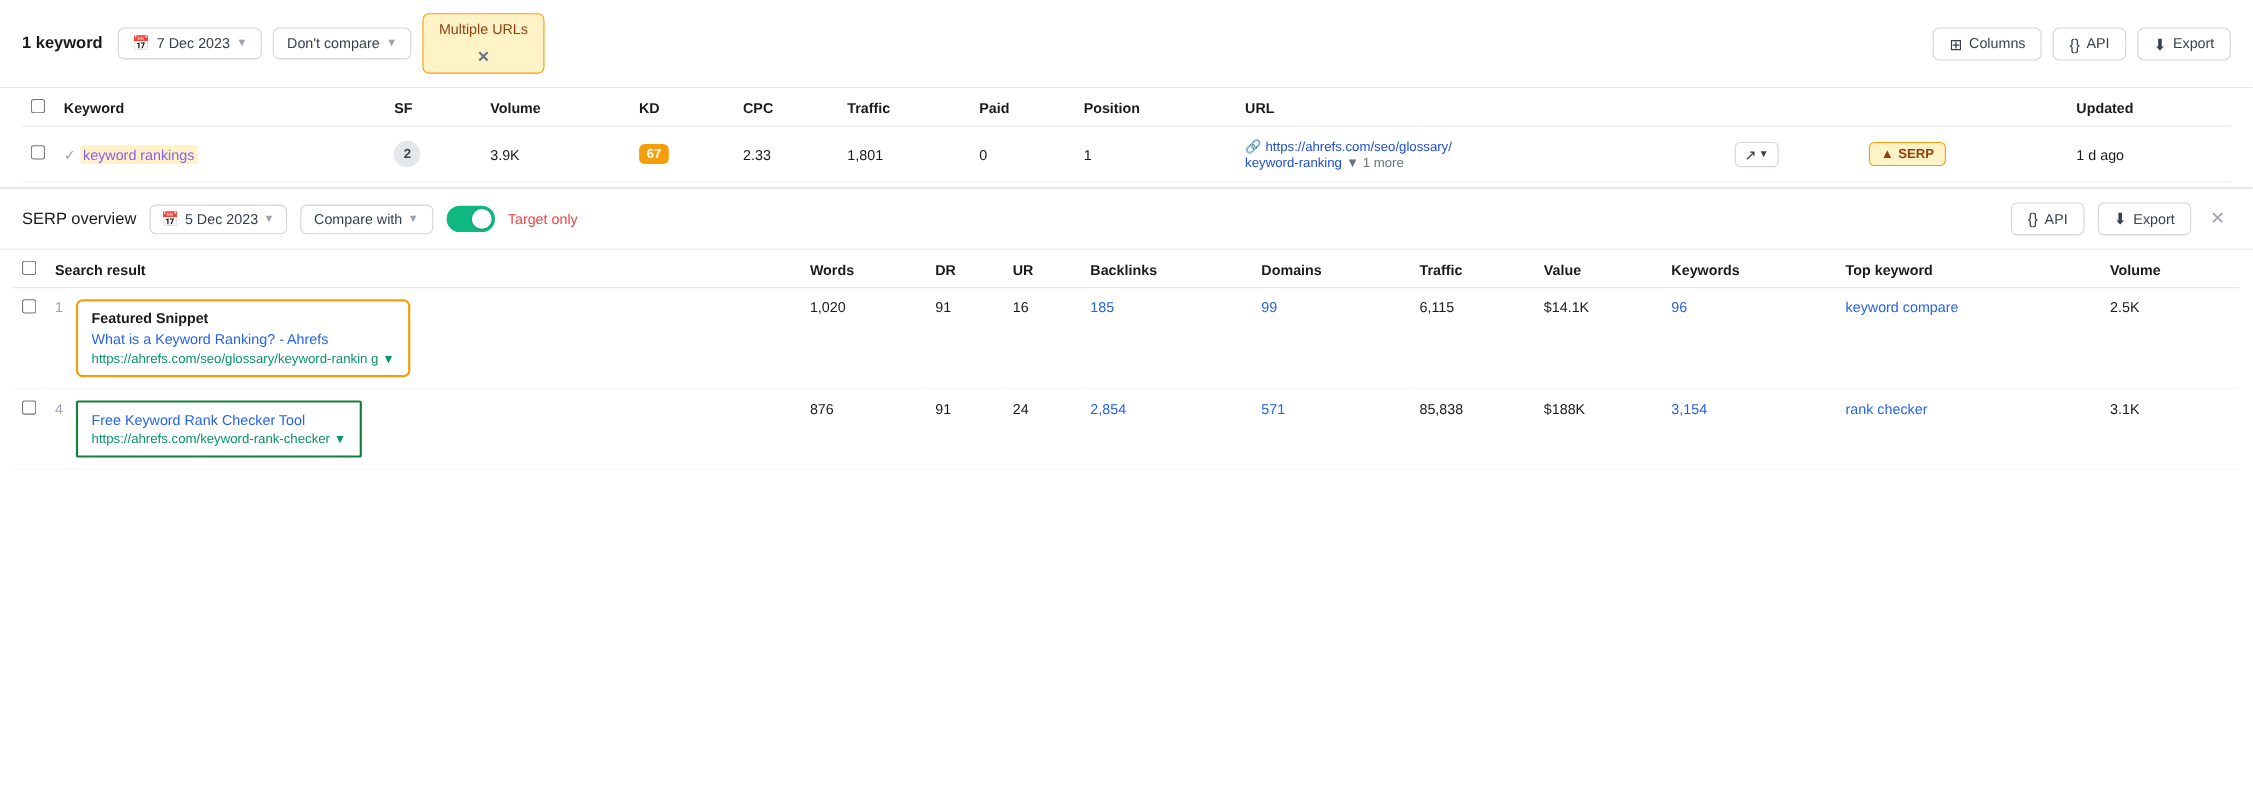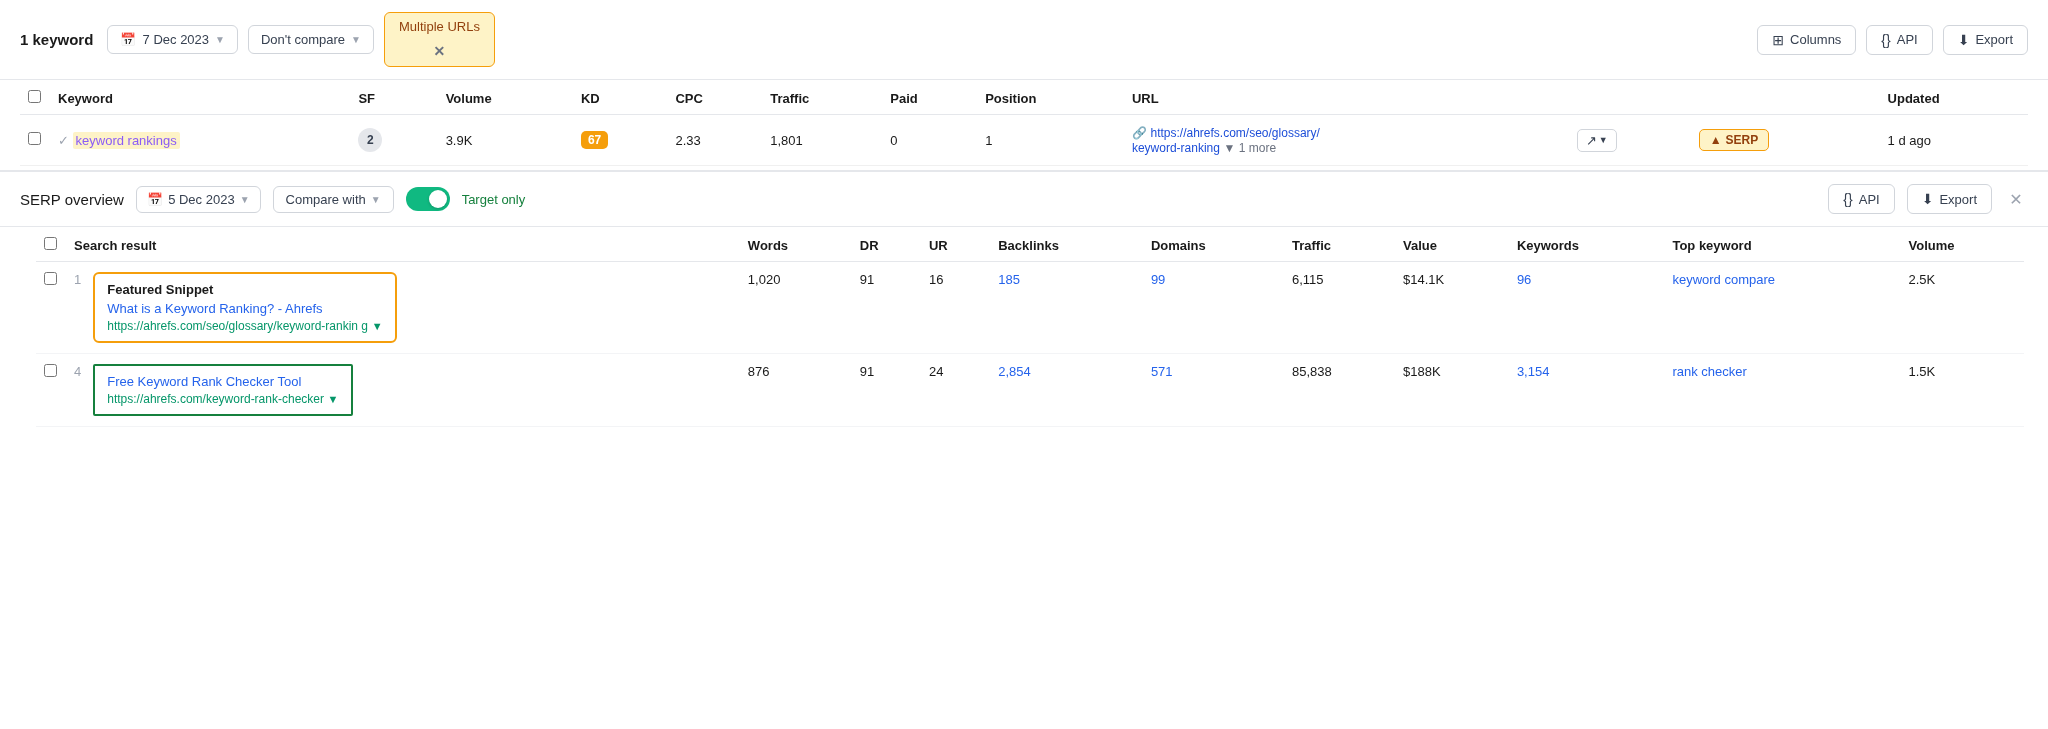--- a/index.html
+++ b/index.html
@@ -91,28 +91,28 @@
     .toggle-switch {
       display: inline-flex; align-items: center; gap: 0;
       width: 44px; height: 24px; border-radius: 12px; background: #10b981;
       cursor: pointer; position: relative; flex-shrink: 0;
     }
     .toggle-knob {
       position: absolute; right: 3px; top: 3px;
       width: 18px; height: 18px; border-radius: 50%; background: #fff;
       box-shadow: 0 1px 3px rgba(0,0,0,0.2);
     }
-    .target-only-label { font-size: 13px; color: #15803d; }
+    .target-only-label { font-size: 13px; color: #ef4444; }
     .close-btn {
       display: inline-flex; align-items: center; justify-content: center;
       width: 24px; height: 24px; cursor: pointer; color: #9ca3af; font-size: 16px;
     }
 
     
-    .serp-table-wrapper { padding: 0 24px; margin-left: 12px; }
+    .serp-table-wrapper { padding: 0 12px; }
     table.serp-table {
       width: 100%; border-collapse: collapse; font-size: 13px;
     }
     table.serp-table th {
       text-align: left; padding: 10px 8px 8px 8px;
       font-weight: 700; color: #1a1a1a; border-bottom: 1.5px solid #e5e7eb;
       white-space: nowrap;
     }
     table.serp-table td {
       padding: 10px 8px; border-bottom: 1px solid #f3f4f6; vertical-align: top;
@@ -333,17 +333,17 @@
         </td>
         <td>876</td>
         <td>91</td>
         <td>24</td>
         <td><span class="blue-num">2,854</span></td>
         <td><span class="blue-num">571</span></td>
         <td>85,838</td>
         <td>$188K</td>
         <td><span class="blue-num">3,154</span></td>
         <td><a href="#" class="top-kw-link">rank checker</a></td>
-        <td>1.5K</td>
+        <td>3.1K</td>
       </tr>
     </tbody>
   </table>
 </div>
 
 </body></html>

